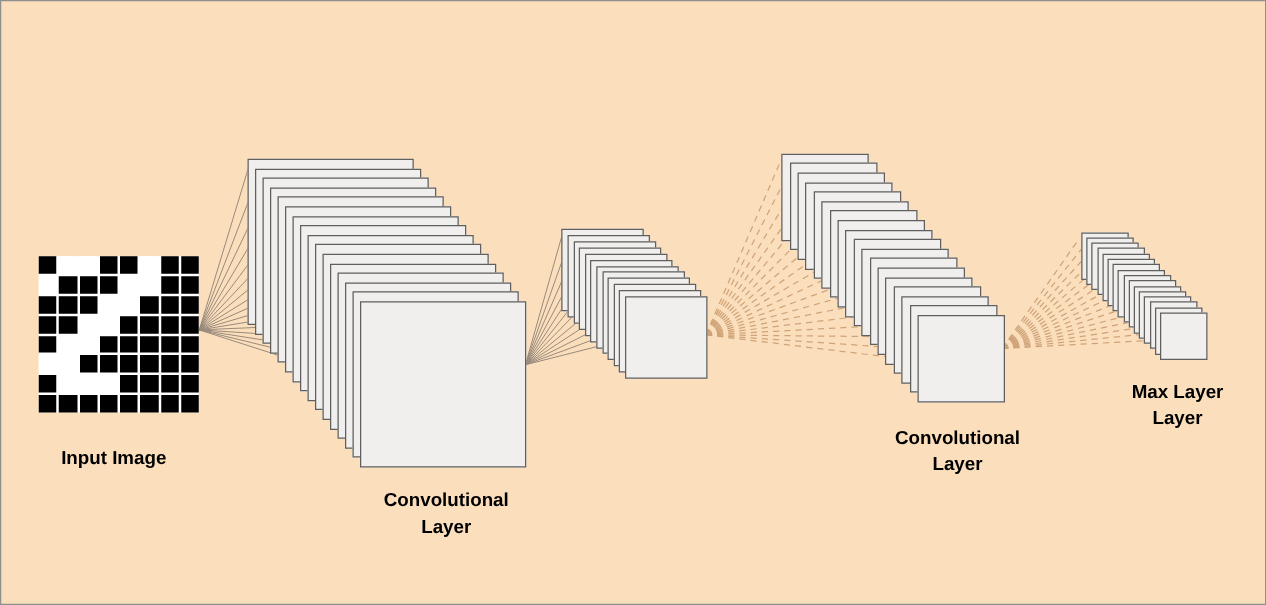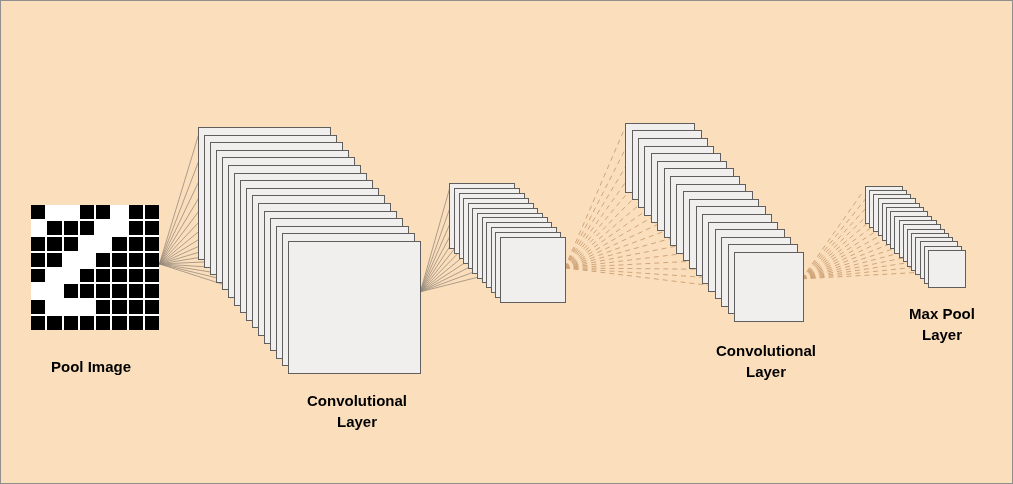--- a/index.html
+++ b/index.html
@@ -226,27 +226,27 @@
         <div class="sheet" style="left: 906px; top: 227.5px; width: 38px; height: 38px; background: rgb(240, 239, 237); border: 1px solid rgb(95, 95, 95);"></div>
         <div class="sheet" style="left: 910.2px; top: 231.8px; width: 38px; height: 38px; background: rgb(240, 239, 237); border: 1px solid rgb(95, 95, 95);"></div>
         <div class="sheet" style="left: 914.4px; top: 236.1px; width: 38px; height: 38px; background: rgb(240, 239, 237); border: 1px solid rgb(95, 95, 95);"></div>
         <div class="sheet" style="left: 918.6px; top: 240.4px; width: 38px; height: 38px; background: rgb(240, 239, 237); border: 1px solid rgb(95, 95, 95);"></div>
         <div class="sheet" style="left: 922.8px; top: 244.7px; width: 38px; height: 38px; background: rgb(240, 239, 237); border: 1px solid rgb(95, 95, 95);"></div>
         <div class="sheet" style="left: 927px; top: 249px; width: 38px; height: 38px; background: rgb(240, 239, 237); border: 1px solid rgb(95, 95, 95);"></div>
       </div>
     </div>
 
   <div class="label" style="left:90px;top:355px">
-    <div>Pool Image</div>
+    <div>Input Image</div>
   </div>
   <div class="label" style="left:356px;top:389px">
     <div>Convolutional</div>
     <div>Layer</div>
   </div>
   <div class="label" style="left:765px;top:339px">
     <div>Convolutional</div>
     <div>Layer</div>
   </div>
   <div class="label" style="left:941px;top:302px">
-    <div>Max Pool</div>
+    <div>Max Layer</div>
     <div>Layer</div>
   </div>
 </div>
 
 </body></html>

